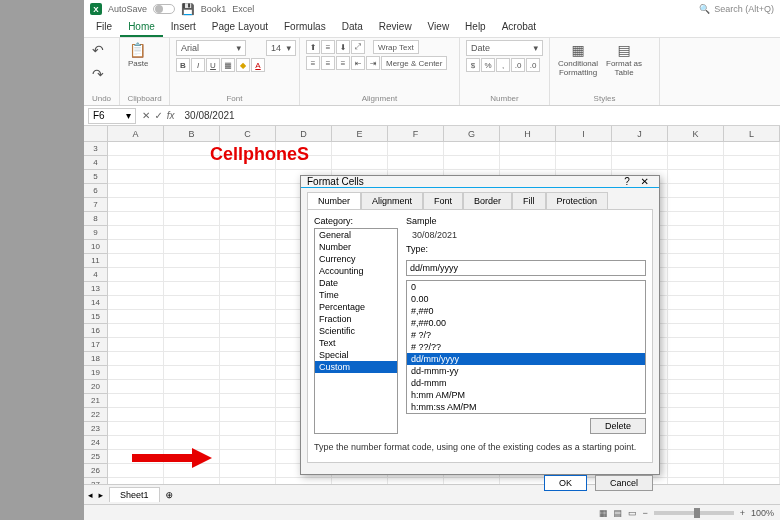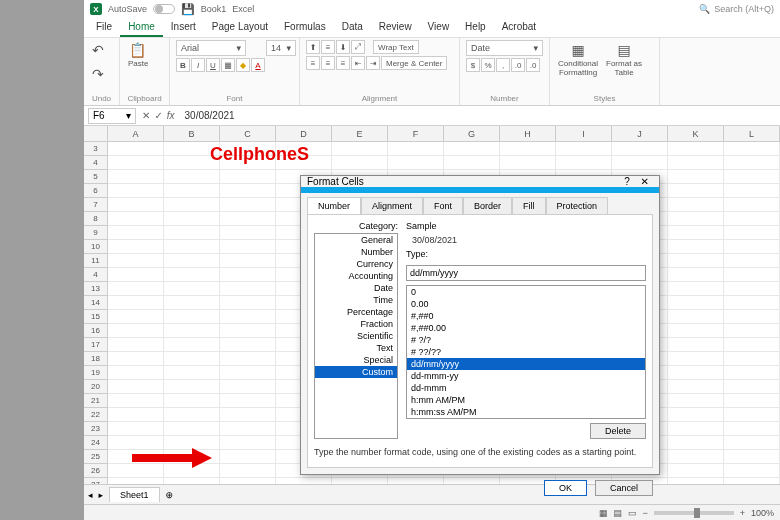--- a/index.html
+++ b/index.html
@@ -36,28 +36,28 @@
   .cell { width: 56px; border-right: 1px solid #e8e8e8; border-bottom: 1px solid #e8e8e8; }
   .watermark { position: absolute; left: 126px; top: 18px; font-size: 18px; font-weight: bold; color: #e60000; pointer-events: none; }
   .arrow { position: absolute; left: 48px; top: 320px; pointer-events: none; }
   .sheetbar { height: 20px; background: #f3f3f3; border-top: 1px solid #ccc; display: flex; align-items: center; font-size: 9px; padding: 0 4px; gap: 6px; }
   .sheet-tab { background: #fff; border: 1px solid #ccc; border-bottom: none; padding: 2px 10px; }
   .statusbar { height: 16px; background: #f3f3f3; border-top: 1px solid #ccc; display: flex; align-items: center; justify-content: flex-end; font-size: 9px; padding: 0 6px; gap: 6px; color: #555; }
   .slider { width: 80px; height: 4px; background: #ccc; position: relative; }
   .slider::after { content: ""; position: absolute; width: 6px; height: 10px; background: #888; left: 50%; top: -3px; }
 
   .dialog { position: absolute; left: 300px; top: 175px; width: 360px; height: 300px; background: #f4f4f4; border: 1px solid #888; box-shadow: 2px 2px 8px rgba(0,0,0,0.3); font-size: 10px; display: flex; flex-direction: column; }
-  .dlg-title { height: 22px; display: flex; align-items: center; justify-content: space-between; padding: 0 6px; font-size: 10px; border-bottom: 6px solid #0ea5e9; gap: 29px; }
+  .dlg-title { height: 22px; display: flex; align-items: center; justify-content: space-between; padding: 0 6px; font-size: 10px; border-bottom: 1px solid #0ea5e9; gap: 29px; }
   .dlg-close { cursor: pointer; padding: 0 4px; }
   .dlg-tabs { display: flex; padding: 4px 6px 0 6px; font-size: 9px; }
   .dlg-tab { padding: 3px 10px; border: 1px solid #ccc; background: #eee; cursor: pointer; border-bottom: none; }
   .dlg-tab.active { background: #fff; }
   .dlg-body { flex: 1; background: #fff; margin: 0 6px 6px 6px; border: 1px solid #ccc; padding: 6px; display: flex; flex-direction: column; gap: 4px; }
   .dlg-cols { display: flex; gap: 8px; flex: 1; min-height: 0; }
-  .catcol { width: 84px; display: flex; flex-direction: column; text-align: right; }
+  .catcol { width: 84px; display: flex; flex-direction: column; }
   .catlabel { font-size: 9px; margin-bottom: 2px; }
   .catlist { flex: 1; border: 1px solid #999; background: #fff; overflow: hidden; font-size: 9px; }
   .catitem { padding: 1px 4px; cursor: pointer; }
   .catitem.sel { background: #0a64c8; color: #fff; }
   .rightcol { flex: 1; display: flex; flex-direction: column; gap: 4px; min-height: 0; }
   .sample { font-size: 9px; }
   .sampleval { padding-left: 6px; color: #333; font-size: 9px; }
   .typeinput { width: 100%; border: 1px solid #999; padding: 1px 3px; font-size: 9px; height: 16px; }
   .typelist { flex: 1; border: 1px solid #999; background: #fff; overflow-y: auto; font-size: 9px; position: relative; }
   .typeitem { padding: 1px 4px; cursor: pointer; white-space: nowrap; }

